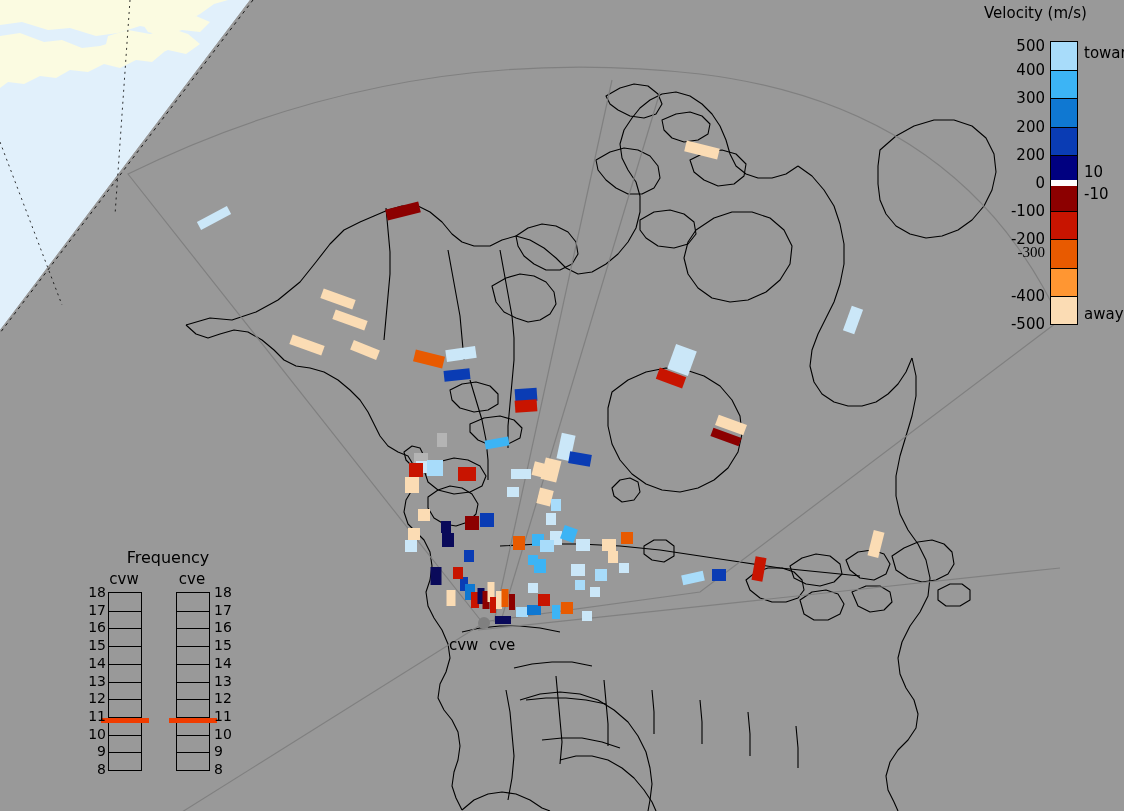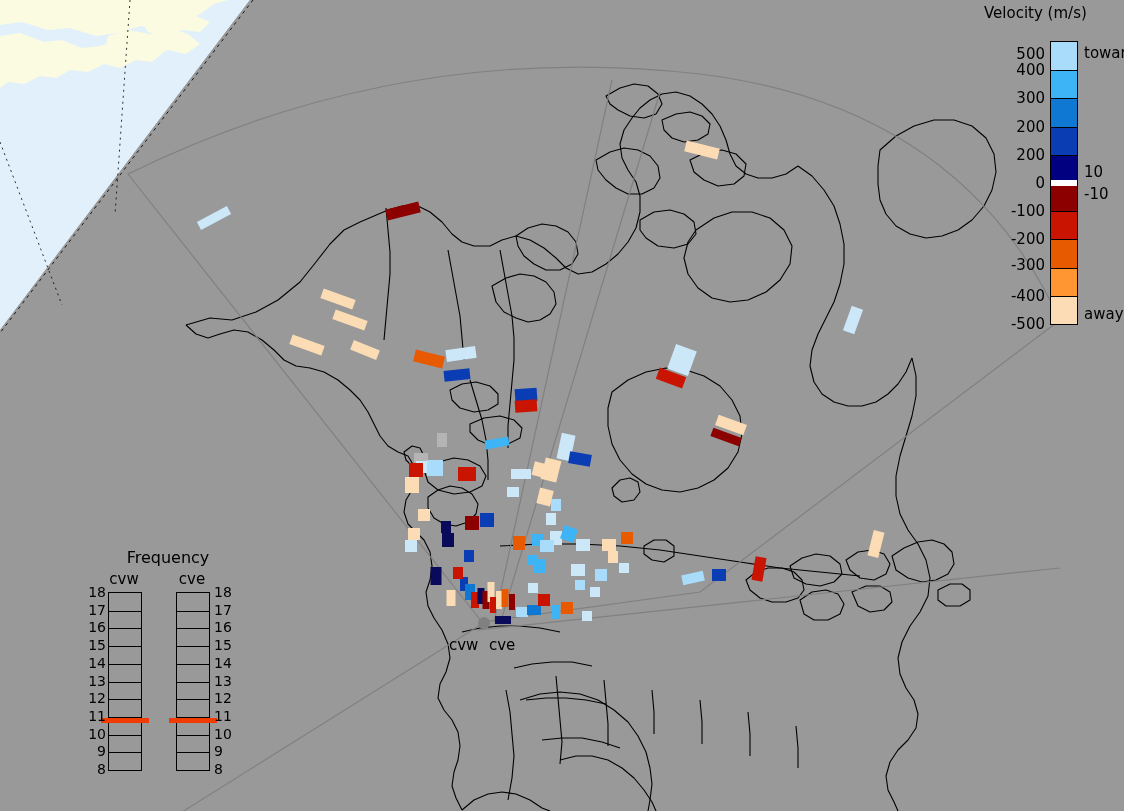--- a/index.html
+++ b/index.html
@@ -422,29 +422,29 @@
         <div class="cbar-band" style="top: 225.6px; height: 28.2px; background: rgb(255, 150, 50);"></div>
         <div class="cbar-band" style="top: 253.8px; height: 28.2px; background: rgb(251, 220, 180);"></div>
         <div class="cbar-sep" style="top: 28.2px;"></div>
         <div class="cbar-sep" style="top: 56.4px;"></div>
         <div class="cbar-sep" style="top: 84.6px;"></div>
         <div class="cbar-sep" style="top: 112.8px;"></div>
         <div class="cbar-sep" style="top: 169.2px;"></div>
         <div class="cbar-sep" style="top: 197.4px;"></div>
         <div class="cbar-sep" style="top: 225.6px;"></div>
         <div class="cbar-sep" style="top: 253.8px;"></div>
-        <div class="cbar-tick-label" style="top: 12px;">500</div>
+        <div class="cbar-tick-label" style="top: 4px;">500</div>
         <div class="cbar-tick-label" style="top: 28.2px;">400</div>
         <div class="cbar-tick-label" style="top: 56.4px;">300</div>
         <div class="cbar-tick-label" style="top: 84.6px;">200</div>
         <div class="cbar-tick-label" style="top: 112.8px;">200</div>
         <div class="cbar-tick-label" style="top: 141px;">0</div>
         <div class="cbar-tick-label" style="top: 169.2px;">-100</div>
         <div class="cbar-tick-label" style="top: 197.4px;">-200</div>
-        <div class="cbar-tick-label" style="top: 223px;">-300</div>
+        <div class="cbar-tick-label" style="top: 210px; font-family: Liberation Serif, serif;">-300</div>
         <div class="cbar-tick-label" style="top: 253.8px;">-400</div>
         <div class="cbar-tick-label" style="top: 282px;">-500</div>
         <div class="cbar-side-label" style="top: 11.28px;">toward</div>
         <div class="cbar-side-label" style="top: 272.13px;">away</div>
         <div class="cbar-side-label" style="top: 130.284px;">10</div>
         <div class="cbar-side-label" style="top: 152.28px; text-align: right;">-10</div>
       </div>
   </div>
 
   <div class="site-label" style="left:449px; top:636px;">cvw</div>

